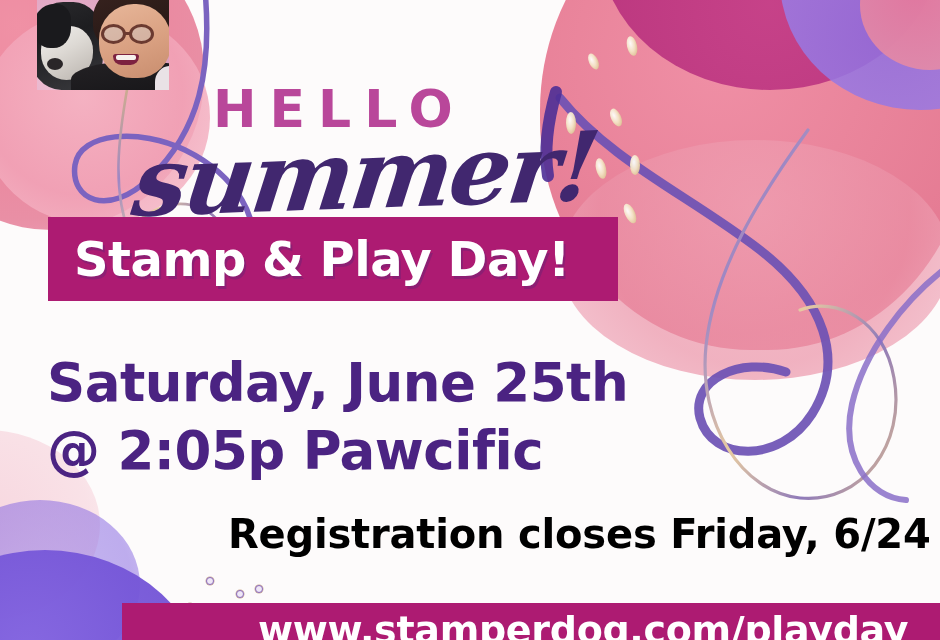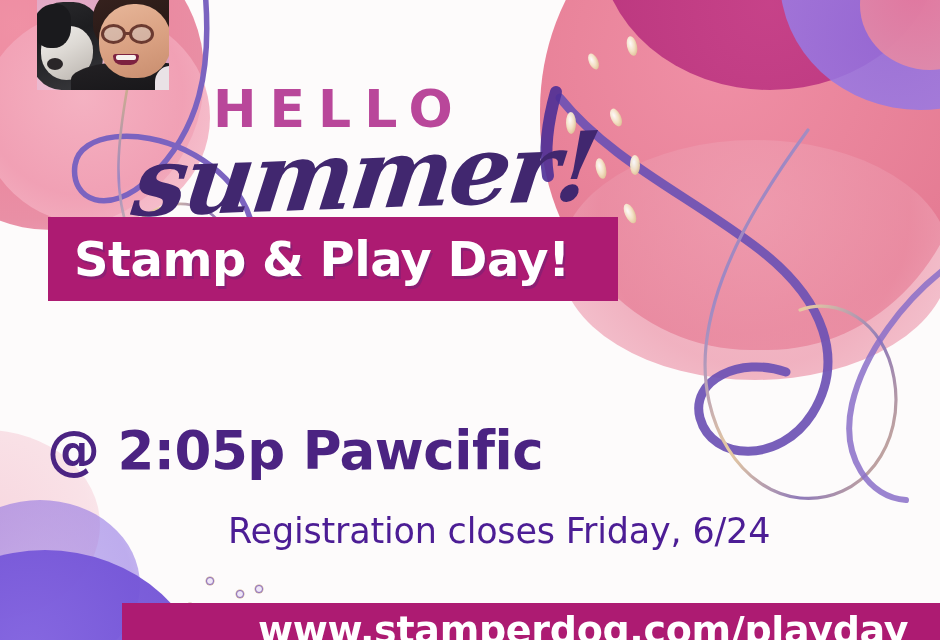--- a/index.html
+++ b/index.html
@@ -253,23 +253,23 @@
     font-family:"DejaVu Sans", sans-serif;
     white-space:nowrap;
     z-index:20;
   }
   #date-line  { left:47px; top:352px; }
   #time-line  { left:47px; top:420px; }
 
   #reg-line {
     position:absolute;
     left:228px; top:511px;
-    color:#4c1d95;
-    font-size:35px;
-    font-weight:400;
+    color:#000000;
+    font-size:40px;
+    font-weight:700;
     letter-spacing:-.2px;
     font-family:"DejaVu Sans", sans-serif;
     white-space:nowrap;
     z-index:20;
   }
 
   #url-bar {
     position:absolute;
     left:122px; top:603px;
     width:818px; height:37px;
@@ -374,20 +374,21 @@
   </div>
 
   <div id="hello">HELLO</div>
 
   <div id="summer">summer!</div>
 
   <div id="banner">
     <span id="banner-text">Stamp &amp; Play Day!</span>
   </div>
 
+  <div class="bigline" id="date-line">Saturday, June 25th</div>
 
   <div class="bigline" id="time-line">@ 2:05p Pawcific</div>
 
   <div id="reg-line">Registration closes Friday, 6/24</div>
 
   <div id="url-bar"></div>
   <div id="url-text">www.stamperdog.com/playday</div>
 
 </div>
 

